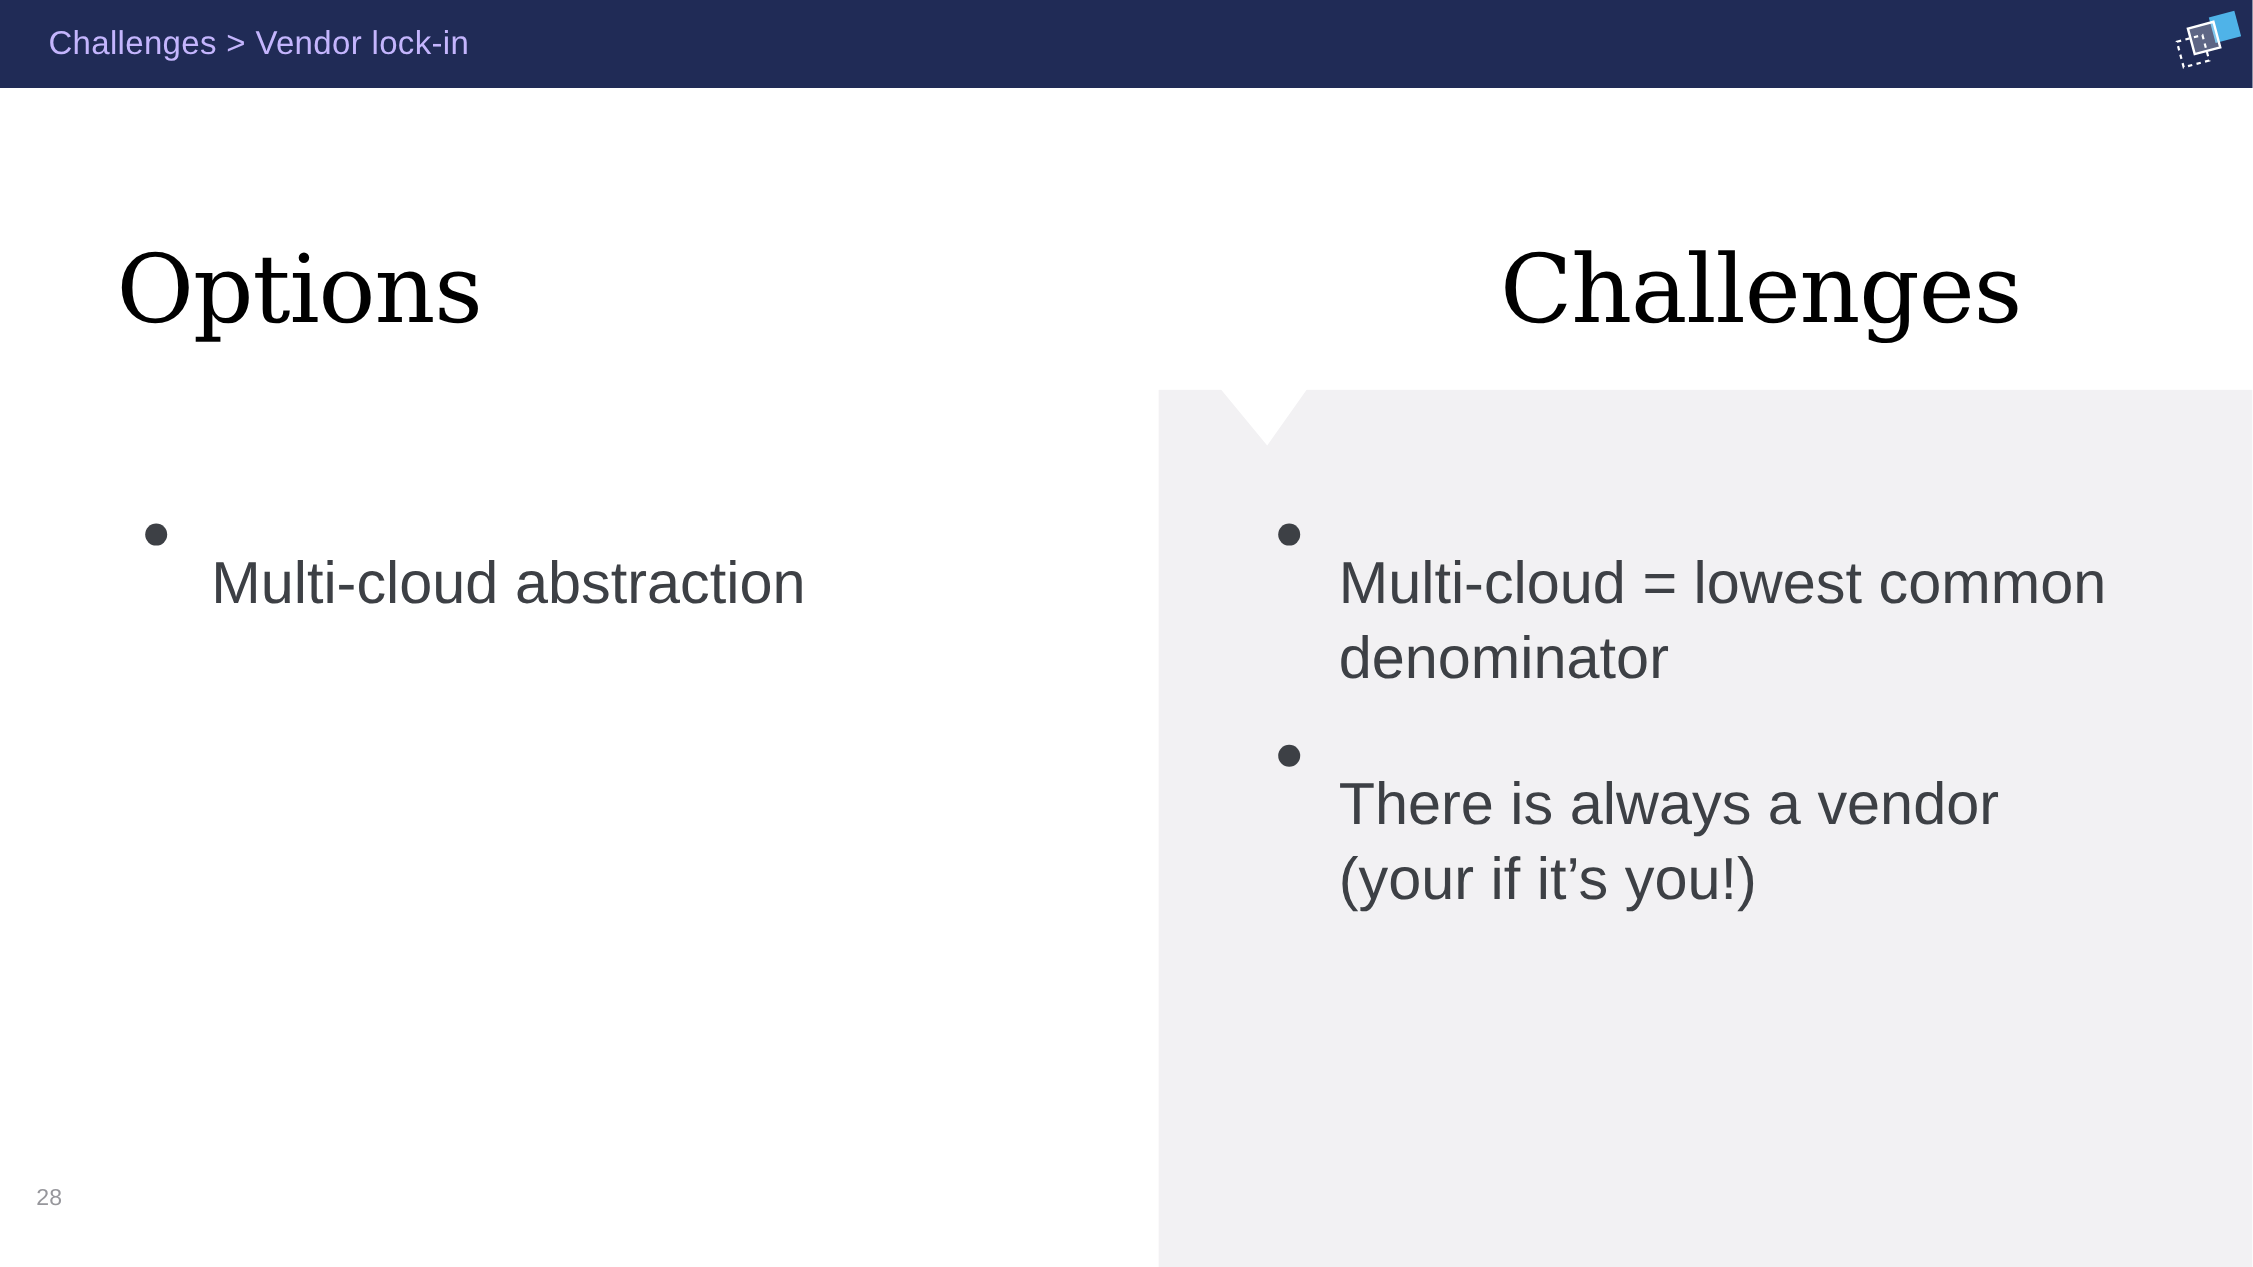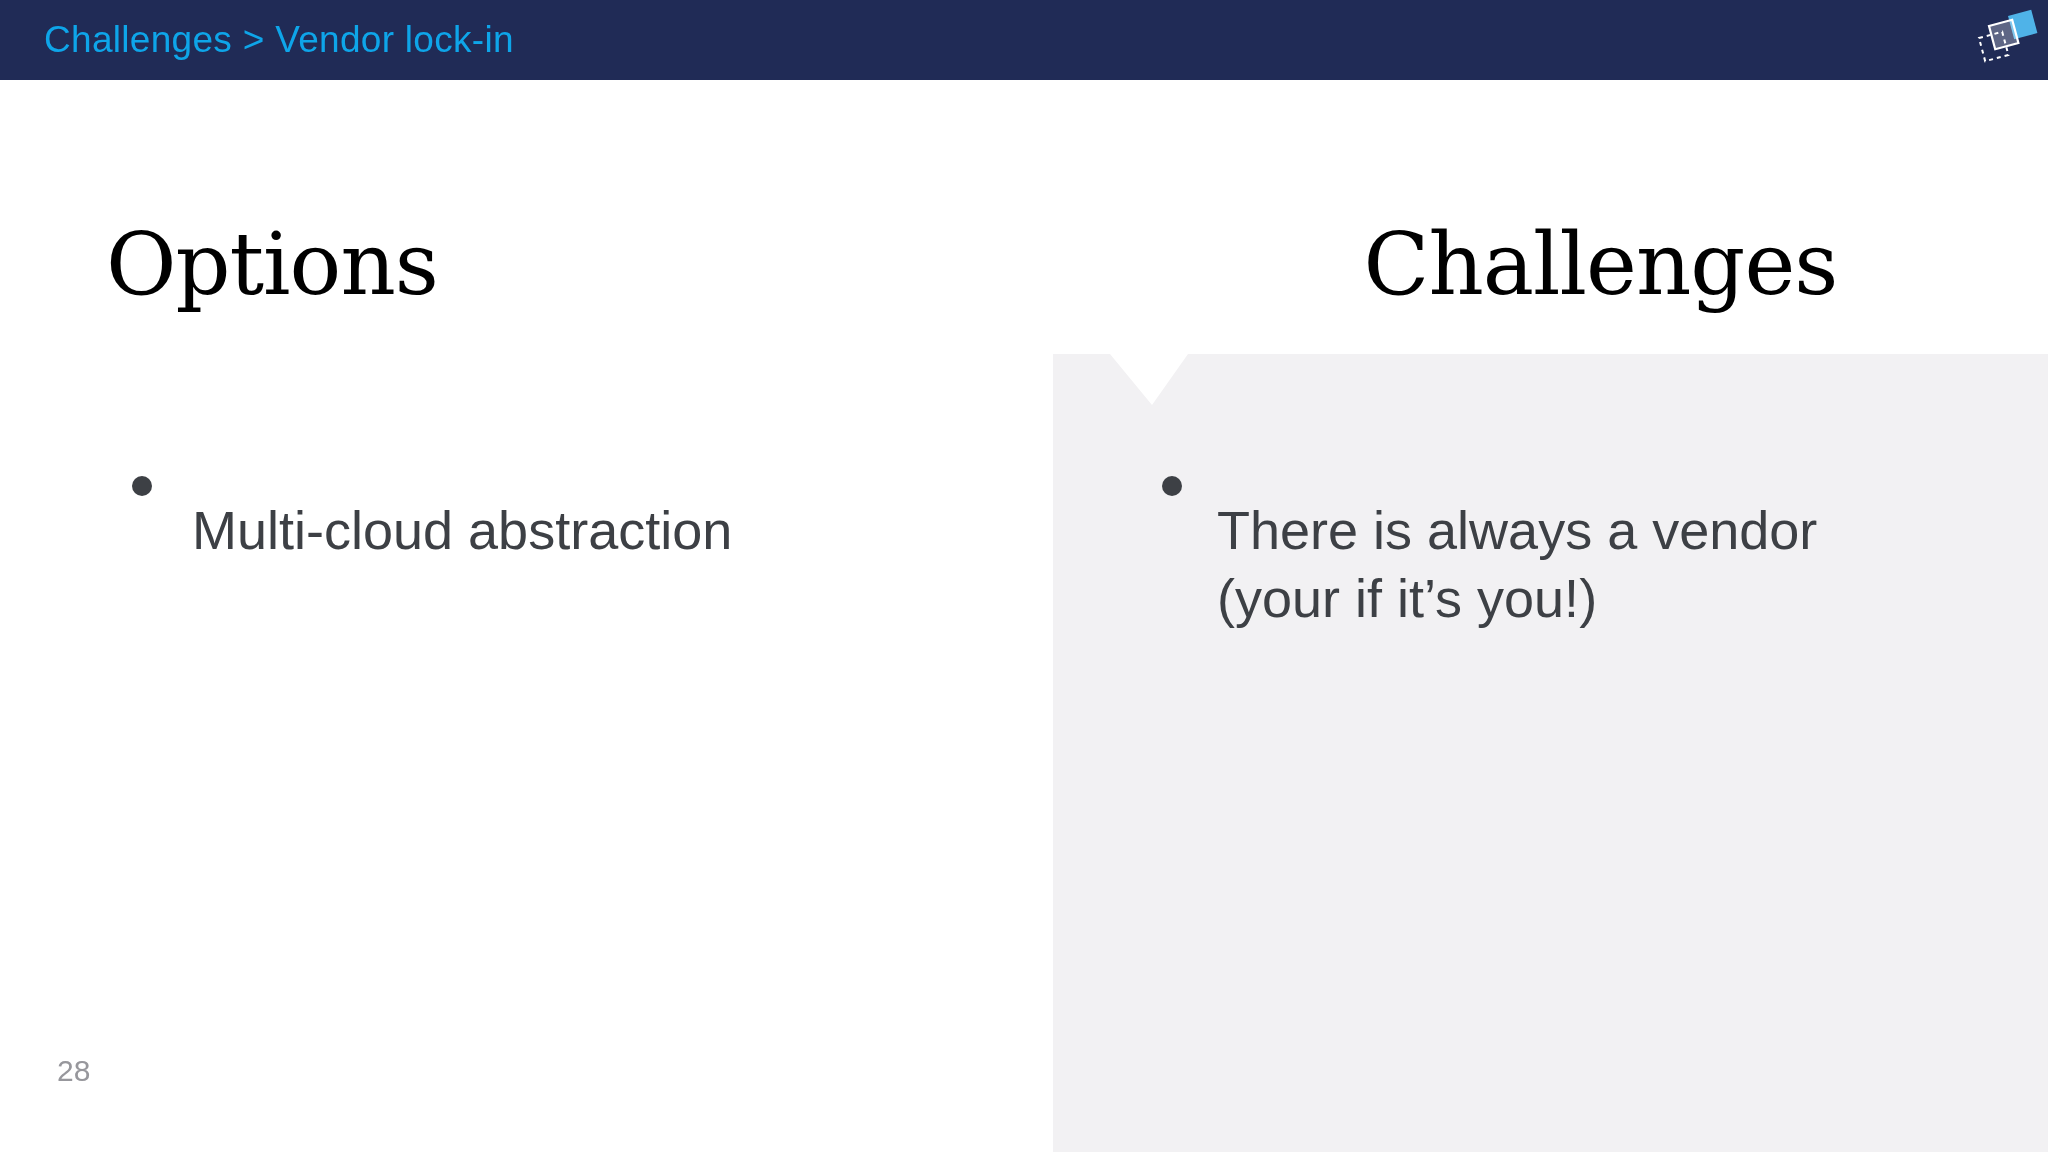--- a/index.html
+++ b/index.html
@@ -17,23 +17,23 @@
     position: absolute;
     left: 0; top: 0;
     width: 100%;
     height: 80px;
     background: #202b56;
     display: flex;
     align-items: center;
   }
   .breadcrumb {
     margin-left: 44px;
-    font-size: 37px;
+    font-size: 30px;
     font-weight: 400;
-    color: #0ea5e9;
+    color: #c4b5fd;
     letter-spacing: 0.3px;
   }
   .logo {
     position: absolute;
     right: 8px;
     top: 5px;
   }
 
   
   .col-title {
@@ -100,24 +100,23 @@
     top: 449px;
     width: 790px;
   }
   .challenges-list li { margin-bottom: 18px; }
   .challenges-list .bullet-text { margin-left: 55px; width: 715px; }
 
   
   .page-number {
     position: absolute;
     left: 33px;
-    top: 1054px;
-    font-size: 30px;
+    top: 1077px;
+    font-size: 21px;
     color: #97979c;
-    margin-left: 24px;
   }
 </style>
 </head>
 <body>
 
 <div class="slide">
 
   <header class="topbar">
     <span class="breadcrumb">Challenges &gt; Vendor lock-in</span>
     <svg class="logo" width="66" height="62" viewBox="0 0 66 62">
@@ -141,20 +140,24 @@
   </section>
 
   <section>
     <h1 class="col-title title-challenges">Challenges</h1>
 
     <div class="panel"></div>
 
     <ul class="bullets challenges-list">
       <li>
         <span class="dot"></span>
+        <span class="bullet-text">Multi-cloud = lowest common denominator</span>
+      </li>
+      <li>
+        <span class="dot"></span>
         <span class="bullet-text">There is always a vendor (your if it’s you!)</span>
       </li>
     </ul>
   </section>
 
   <div class="page-number">28</div>
 
 </div>
 
 </body></html>

